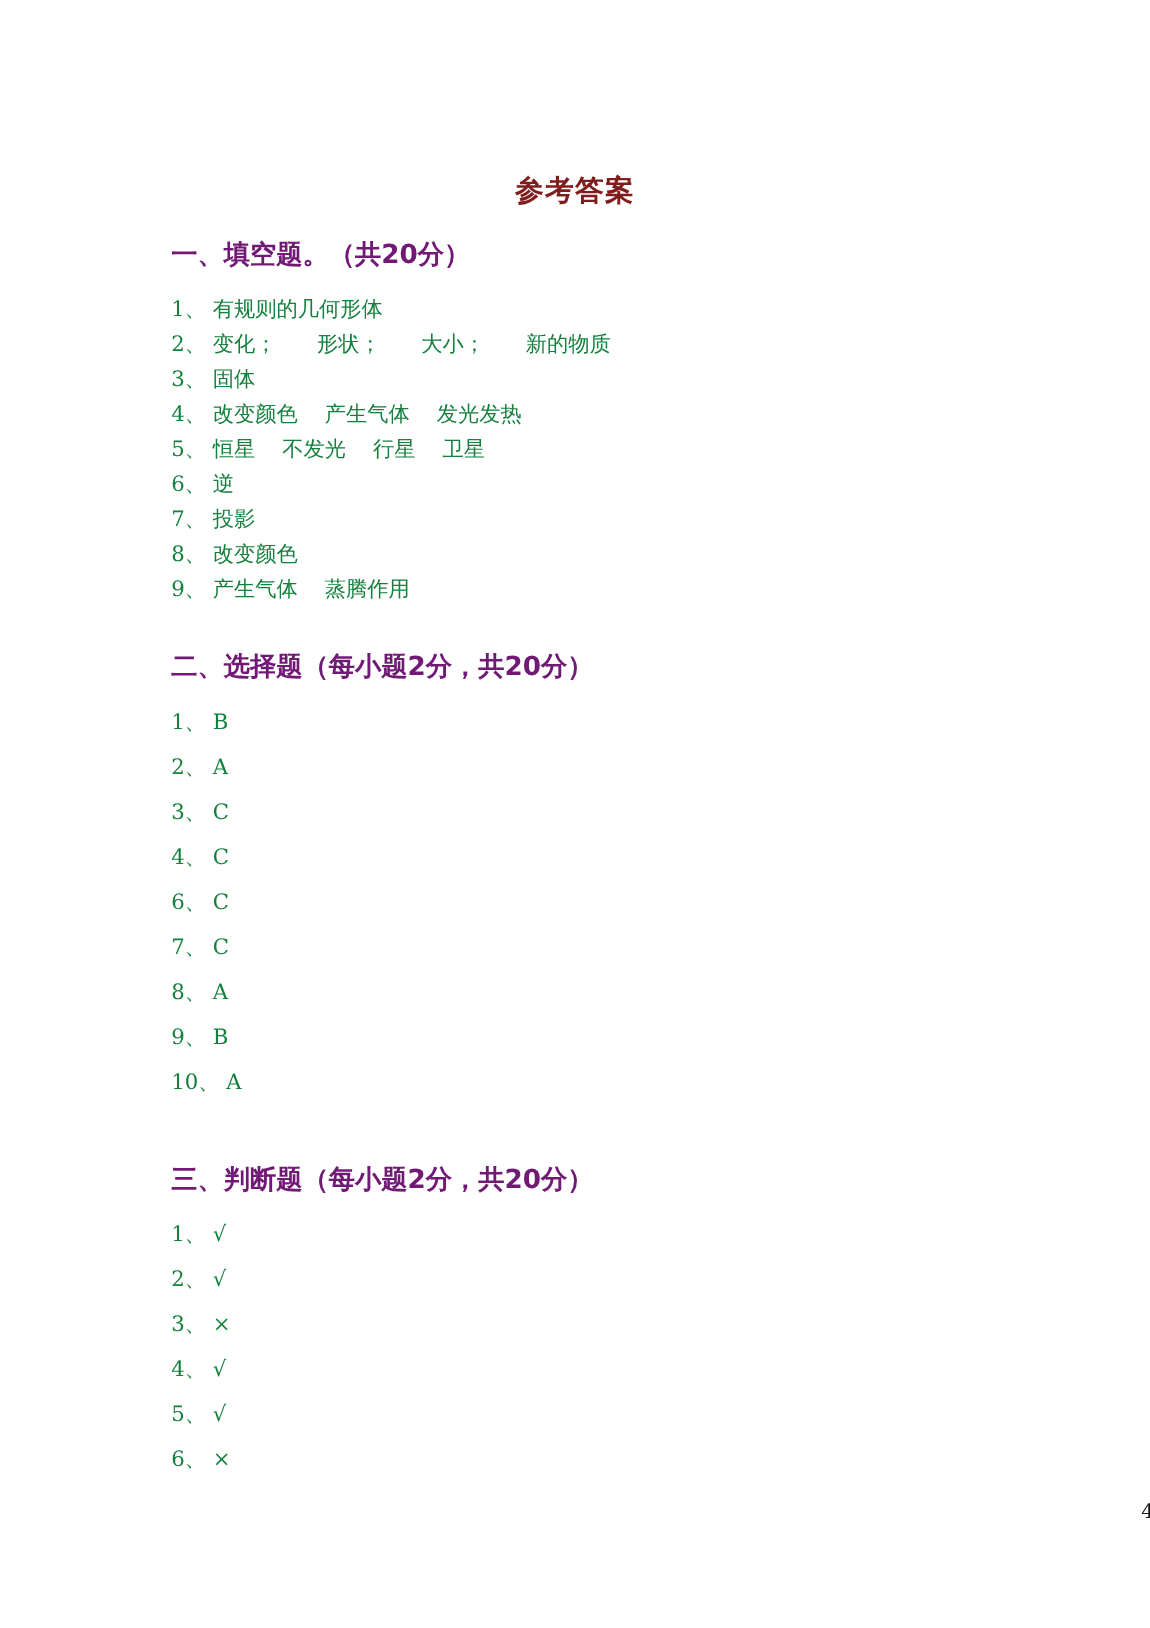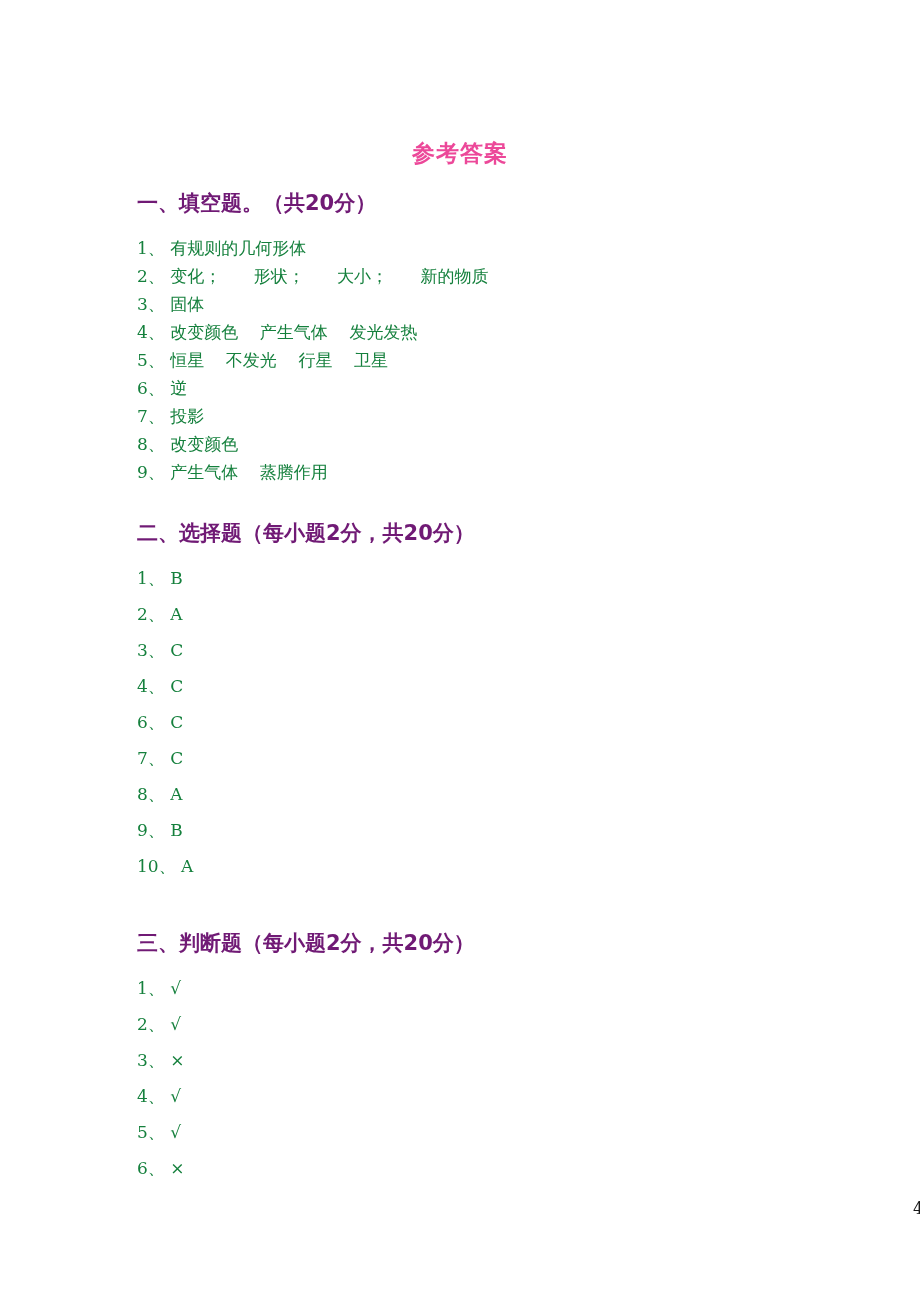--- a/index.html
+++ b/index.html
@@ -96,21 +96,21 @@
     color: #1a1a1a;
     letter-spacing: 1px;
     margin-left: 34px;
   }
 </style>
 </head>
 <body>
 
 <div class="page">
 
-  <div class="doc-title" style="color: #ec4899;">参考答案</div>
+  <div class="doc-title" style="color: #7f1d1d;">参考答案</div>
 
   <div class="section" id="section-0" style="top:188px;">
     <div class="section-heading">一、填空题。（共20分）</div>
     <ol class="answer-list list-fill" id="list-0" style="margin-top:16px;">
         <li class="answer-row"><span class="row-num">1、</span> <span class="row-val">有规则的几何形体</span></li>
         <li class="answer-row"><span class="row-num">2、</span> <span class="row-val">变化；      形状；      大小；      新的物质</span></li>
         <li class="answer-row"><span class="row-num">3、</span> <span class="row-val">固体</span></li>
         <li class="answer-row"><span class="row-num">4、</span> <span class="row-val">改变颜色    产生气体    发光发热</span></li>
         <li class="answer-row"><span class="row-num">5、</span> <span class="row-val">恒星    不发光    行星    卫星</span></li>
         <li class="answer-row"><span class="row-num">6、</span> <span class="row-val">逆</span></li>

